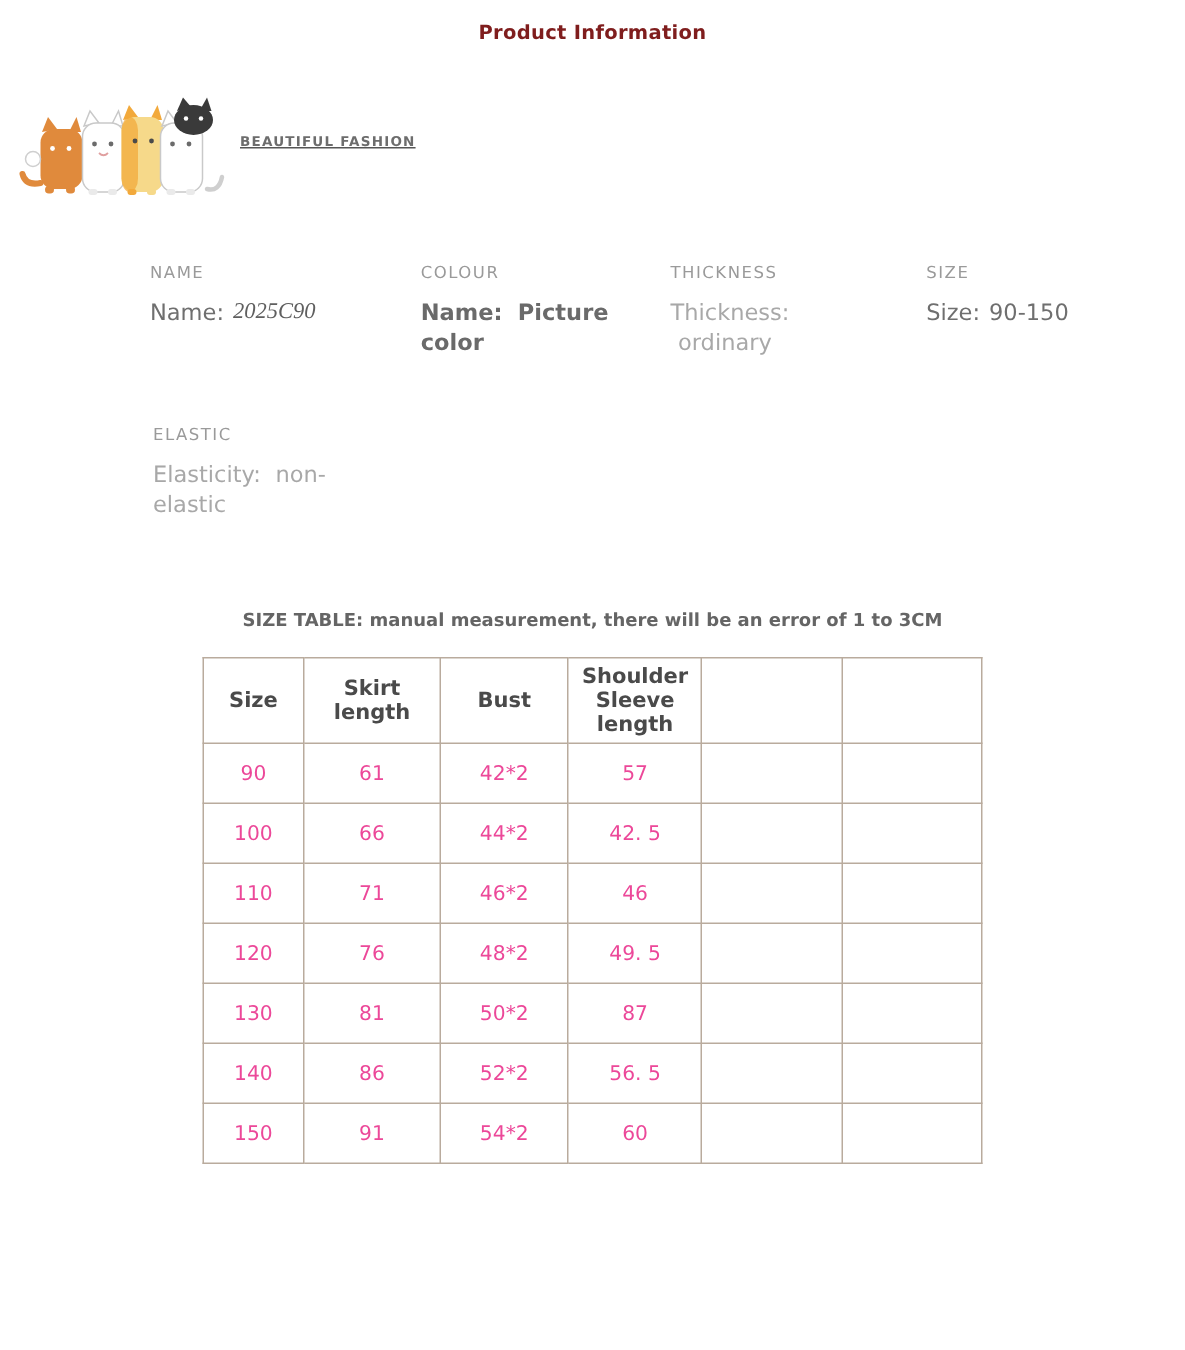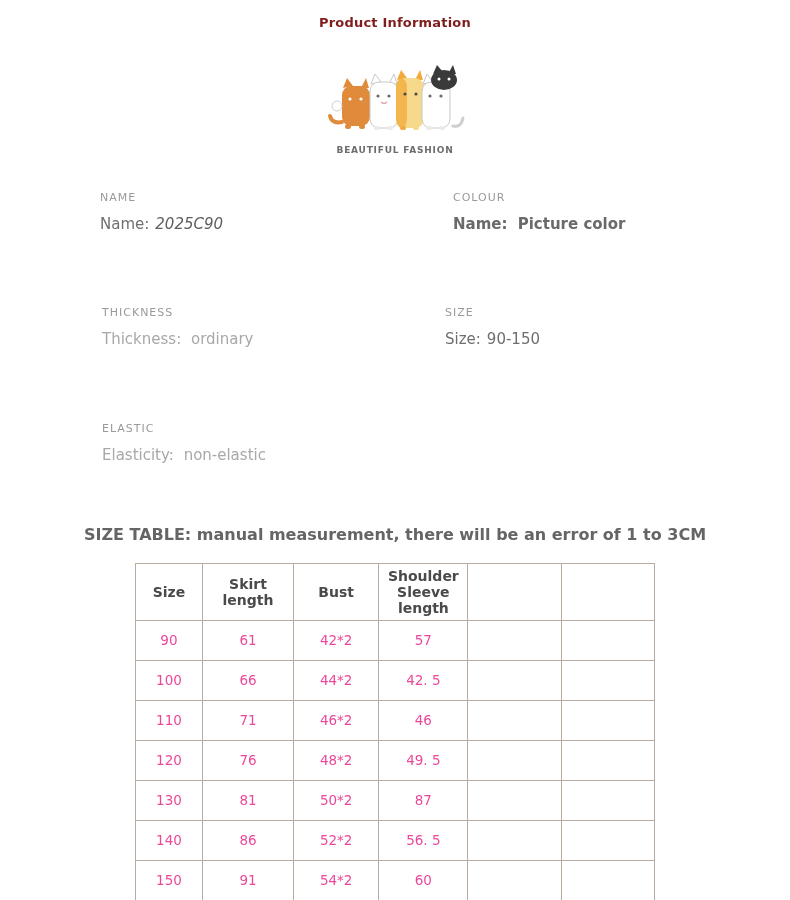--- a/index.html
+++ b/index.html
@@ -23,81 +23,83 @@
     color: #7f1d1d;
     margin-top: 15px;
     letter-spacing: 0.2px;
   }
 
   
   .logo-wrap {
     width: 100%;
     margin-top: 14px;
     display: flex;
-    flex-direction: column;
+    flex-direction: row;
     align-items: center;
+    text-decoration: underline;
   }
   .logo-art {
     width: 160px;
     height: 95px;
     position: relative;
   }
   .logo-caption {
     font-size: 9px;
     letter-spacing: 0.8px;
     color: #6d6d6d;
     font-weight: bold;
     margin-top: 6px;
   }
 
   
   .attrs {
     margin-top: 36px;
     width: 100%;
     display: grid;
-    grid-template-columns: 1fr 1fr;
+    grid-template-columns: 1fr 1fr 1fr 1fr;
     padding-left: 100px;
     box-sizing: border-box;
-    row-gap: 72px;
+    row-gap: 44px;
   }
   .attr-cell {
     padding-right: 20px;
   }
   .attr-key {
     font-size: 11px;
     letter-spacing: 1px;
     color: #9a9a9a;
     margin-bottom: 10px;
   }
   .attr-val {
     font-size: 15px;
     color: #6f6f6f;
     line-height: 1.35;
   }
   .attr-val .val-em {
     font-style: italic;
     color: #5f5f5f;
+    font-family: Liberation Serif, serif;
   }
   .attr-val.light {
     color: #a8a8a8;
   }
   .attr-val.bold {
     font-weight: bold;
     color: #6a6a6a;
   }
   .attr-cell.c2 { padding-left: 8px; }
   .attr-cell.c3 { padding-left: 2px; }
   .inline-row { display: flex; align-items: flex-start; }
   .inline-row .lbl { white-space: pre; }
 
   
   .table-note {
     margin-top: 58px;
     text-align: center;
-    font-size: 16px;
+    font-size: 12px;
     font-weight: bold;
     color: #656565;
     line-height: 1.5;
     padding: 0 28px;
   }
   table.size-table {
     border-collapse: collapse;
     margin: 16px auto 0 auto;
     width: 520px;
     table-layout: fixed;

